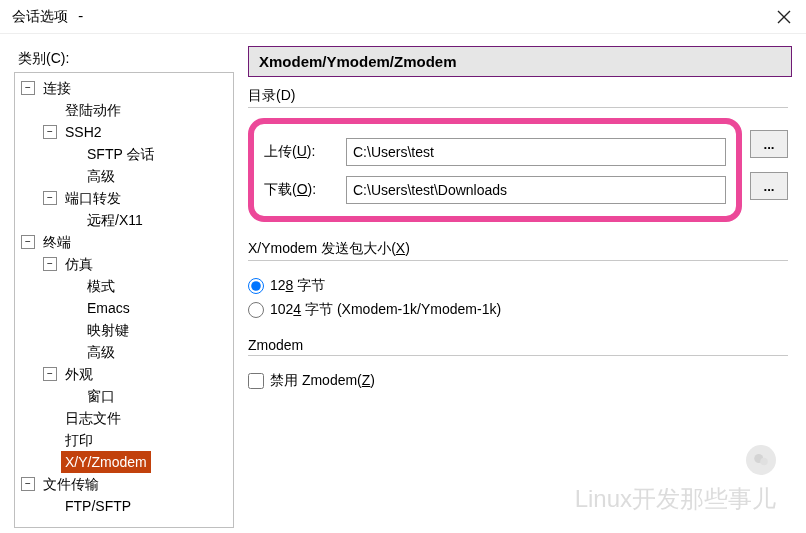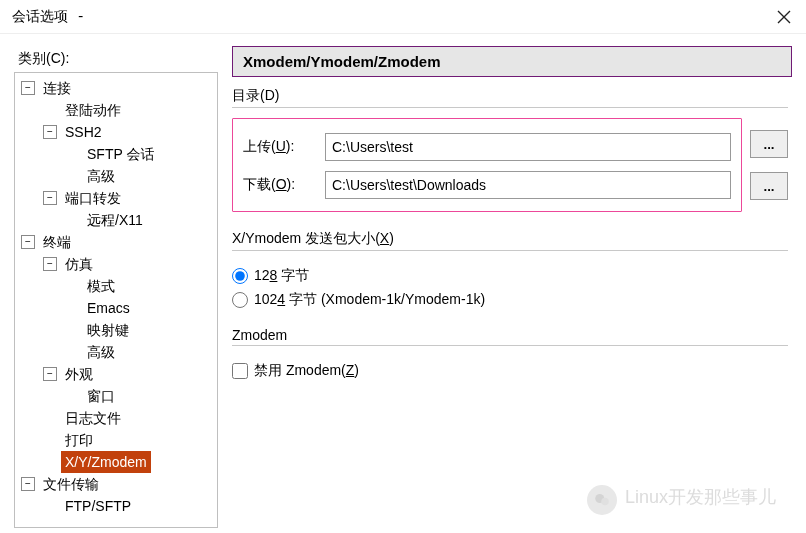--- a/index.html
+++ b/index.html
@@ -27,21 +27,21 @@
     width: 24px; height: 24px;
     display:flex; align-items:center; justify-content:center;
     font-size: 18px; color:#222;
     cursor:pointer;
   }
   .content {
     display:flex;
     padding: 10px 14px 0 14px;
     gap: 14px;
   }
-  .left-col { width: 204px; }
+  .left-col { width: 220px; }
   .category-label { margin: 6px 0 4px 4px; }
   .tree {
     border: 1px solid #bfbfbf;
     height: 456px;
     overflow: auto;
     background:#fff;
     padding-top:4px;
   }
   .tree-row {
     display:flex;
@@ -81,22 +81,22 @@
   .group { margin: 0 4px 18px 0; }
   .group-title {
     font-size:14px;
     margin-bottom: 2px;
   }
   .group-frame {
     border-top:1px solid #c8c8c8;
     padding-top:10px;
   }
   .highlight-frame {
-    border:1px solid #ec4899;
-    border-radius:1px;
+    border:6px solid #ec4899;
+    border-radius:16px;
     padding: 10px 10px;
     position:relative;
   }
   .form-row {
     display:flex;
     align-items:center;
     margin: 4px 0 10px 0;
     gap:8px;
   }
   .form-row.last { margin-bottom:2px; }
@@ -123,26 +123,27 @@
     gap:6px;
     margin:6px 0;
   }
   .radio-row input, .check-row input { width:16px; height:16px; margin:0; }
   .underline-char { text-decoration: underline; }
   .watermark {
     position:absolute;
     right:30px;
     bottom:18px;
     display:flex;
-    align-items:flex-start;
+    align-items:flex-end;
     gap:8px;
     color:#dcdcdc;
-    font-size:18px;
+    font-size:24px;
     font-weight:500;
     pointer-events:none;
+    flex-direction:column;
   }
   .watermark .wm-icon {
     width:30px; height:30px; border-radius:50%;
     background:#e8e8e8;
     display:flex; align-items:center; justify-content:center;
     color:#ccc;
   }
 </style>
 </head>
 <body>

